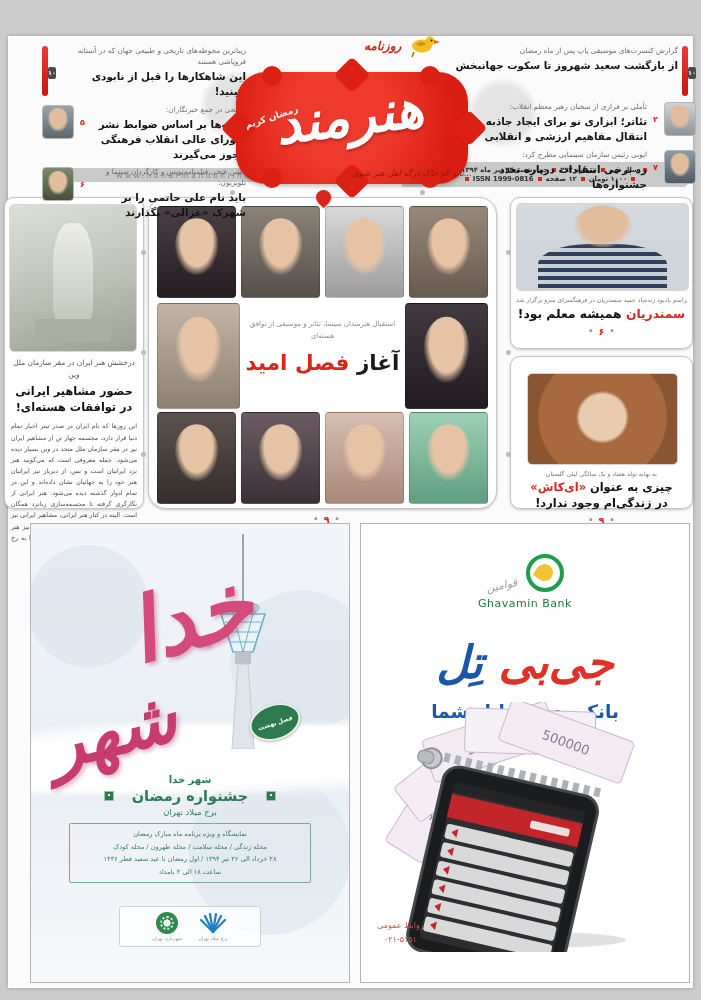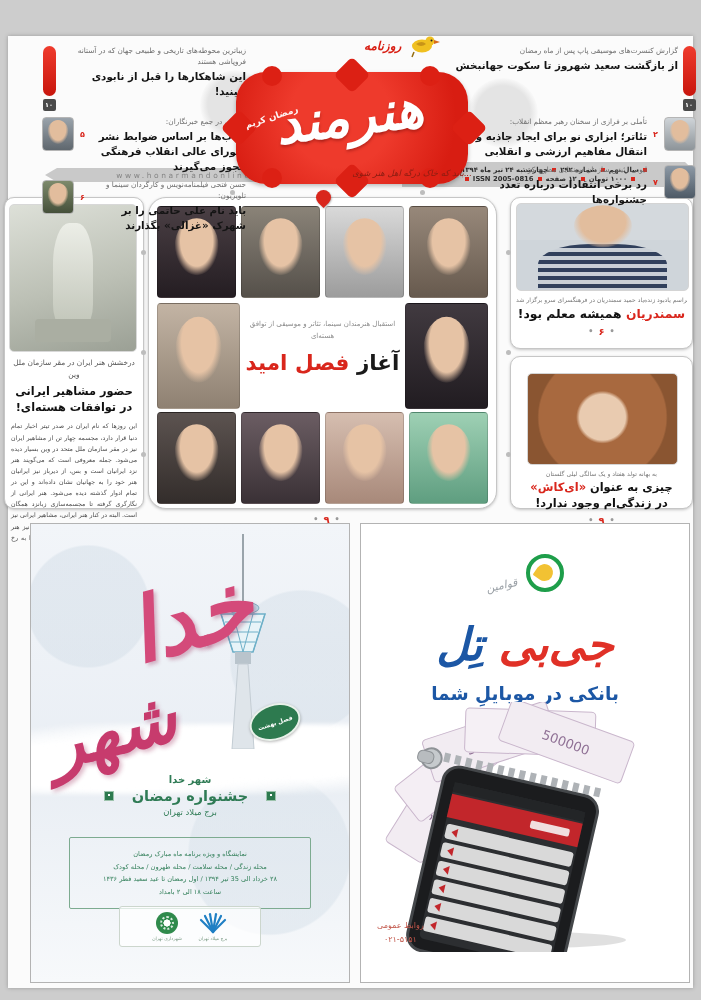--- a/index.html
+++ b/index.html
@@ -4,21 +4,21 @@
 <style>
   html,body{margin:0;padding:0;}
   .canvas{position:relative;width:701px;height:1000px;background:#cdcdcd;font-family:"DejaVu Sans",sans-serif;overflow:hidden;}
   .page{position:absolute;left:8px;top:36px;width:685px;height:952px;background:#fbfbfb;box-shadow:0 0 4px rgba(0,0,0,.25);}
   .rtl{direction:rtl;text-align:right;}
   
   .hl-block{position:absolute;display:flex;flex-direction:column;gap:6px;z-index:4;}
   .hl-left{left:42px;top:46px;width:204px;}
   .hl-right{left:450px;top:46px;width:246px;}
   .hl-item{display:flex;align-items:flex-start;gap:4px;}
-  .barcol{display:flex;flex-direction:column;align-items:center;width:14px;flex:none;}
+  .barcol{display:flex;flex-direction:row;align-items:center;width:14px;flex:none;}
   .redbar{width:13px;height:50px;background:linear-gradient(180deg,#ef3b2d,#c8160d);border-radius:7px;}
   .badge{width:13px;height:12px;margin-top:3px;background:#4a4a4a;border-radius:2px;color:#fff;font-size:6.5px;line-height:12px;text-align:center;font-weight:bold;}
   .thumb{width:30px;height:32px;flex:none;border:1px solid #b5b5b5;border-radius:4px;position:relative;overflow:hidden;}
   .thumb::before{content:'';position:absolute;left:50%;top:45%;width:70%;height:75%;transform:translate(-50%,-50%);border-radius:50%;background:radial-gradient(ellipse at 50% 40%,#e2bd9d 0 52%,rgba(226,189,157,0) 72%);}
   .t1{background:linear-gradient(180deg,#9aa3ab,#5f676e);}
   .t2{background:linear-gradient(180deg,#7d8a6c,#45503a);}
   .t3{background:linear-gradient(180deg,#cfd4d8,#8d9499);}
   .t4{background:linear-gradient(180deg,#8d99a5,#4e5a66);}
   .hl-text{flex:1;direction:rtl;text-align:right;}
   .hl-kicker{font-size:7.3px;color:#6d6d6d;line-height:1.5;}
@@ -105,21 +105,21 @@
   .callig{position:absolute;left:10px;top:48px;width:240px;height:240px;}
   .k1{position:absolute;right:28px;top:-6px;font-size:88px;font-weight:bold;font-style:italic;color:#d44a7a;transform:rotate(-16deg);text-shadow:2px 3px 4px rgba(150,30,80,.3);}
   .k2{position:absolute;left:6px;top:118px;font-size:70px;font-weight:bold;font-style:italic;color:#c73b6d;transform:rotate(-14deg);text-shadow:2px 3px 4px rgba(150,30,80,.3);}
   .oval-badge{position:absolute;left:208px;top:132px;width:48px;height:32px;background:#2d7a4f;border:2px solid #e9f1ea;border-radius:50%;transform:rotate(-18deg);color:#fff;font-size:6px;font-weight:bold;display:flex;align-items:center;justify-content:center;text-align:center;direction:rtl;box-shadow:0 1px 3px rgba(0,0,0,.3);}
   .greenblock{position:absolute;left:38px;right:38px;top:250px;text-align:center;color:#2f7b55;direction:rtl;}
   .g1{font-size:10px;font-weight:bold;letter-spacing:4px;}
   .g2{display:flex;align-items:center;justify-content:center;gap:18px;margin-top:3px;font-size:14.5px;font-weight:bold;letter-spacing:2px;}
   .gsq{width:8px;height:8px;background:#2d7a4f;border:1px solid #9cc3ac;flex:none;}
   .gsq::before{content:'';display:block;width:2px;height:2px;background:#fff;margin:2px auto;}
   .g3{font-size:8.5px;margin-top:3px;letter-spacing:2px;}
-  .ginfo{border:1px solid #7dab90;border-radius:2px;margin-top:20px;padding:10px 6px;font-size:6.6px;line-height:1.9;color:#35815c;}
+  .ginfo{border:1px solid #7dab90;border-radius:2px;margin-top:6px;padding:4px 6px;font-size:6.6px;line-height:1.9;color:#35815c;}
   .logos{position:absolute;left:88px;right:88px;top:382px;border:1px solid #ccd6cd;background:rgba(255,255,255,.75);border-radius:3px;display:flex;align-items:center;justify-content:center;gap:16px;padding:5px 4px;}
   .logo-cell{display:flex;flex-direction:column;align-items:center;gap:2px;}
   .muni{width:22px;height:22px;border-radius:50%;background:radial-gradient(circle,#ffffff 0 22%,#2f8a4c 24% 100%);position:relative;}
   .muni::after{content:'';position:absolute;inset:4px;border-radius:50%;border:2px dotted #d9ead f;border:2px dotted #d9eadf;}
   .logo-cap{font-size:4.6px;color:#7b9b85;}
   
   .ad-right{left:360px;top:523px;width:330px;height:460px;}
   .gb-top{margin-top:30px;text-align:center;}
   .gb-logorow{display:flex;align-items:flex-end;justify-content:center;gap:8px;}
   .gb-scribble{font-size:11px;font-style:italic;color:#9aa0a6;transform:rotate(-12deg);}
@@ -237,21 +237,21 @@
       <div class="sq"></div>
       <span>چهارشنبه ۲۴ تیر ماه ۱۳۹۴</span>
       <div class="sq"></div>
     </div>
     <div class="iline">
       <div class="sq"></div>
       <span>۱۰۰۰ تومان</span>
       <div class="sq"></div>
       <span>۱۲ صفحه</span>
       <div class="sq"></div>
-      <span>ISSN 2005-0816</span>
+      <span>ISSN 1999-0816</span>
       <div class="sq"></div>
     </div>
   </div>
 
   <div class="card card-left rtl">
     <div class="statue"></div>
     <div class="ls-kicker">درخشش هنر ایران در مقر سازمان ملل وین</div>
     <div class="ls-title">حضور مشاهیر ایرانی در توافقات هسته‌ای!</div>
     <div class="ls-body">این روزها که نام ایران در صدر تیتر اخبار تمام دنیا قرار دارد، مجسمه چهار تن از مشاهیر ایران نیز در مقر سازمان ملل متحد در وین بسیار دیده می‌شود. جمله معروفی است که می‌گویند هنر نزد ایرانیان است و بس، از دیرباز نیز ایرانیان هنر خود را به جهانیان نشان داده‌اند و این در تمام ادوار گذشته دیده می‌شود. هنر ایرانی از نگارگری گرفته تا مجسمه‌سازی زبانزد همگان است. البته در کنار هنر ایرانی، مشاهیر ایرانی نیز به‌نام هستند و سرآمد در جهان؛ این بار نیز هنر ایرانی به کمک رفته و مشاهیر ایرانی را به رخ همگان کشیده است...</div>
     <div class="pagenum">۹</div>
@@ -324,21 +324,21 @@
       <div class="g1">شهر خدا</div>
       <div class="g2">
         <div class="gsq"></div>
         <span>جشنواره رمضان</span>
         <div class="gsq"></div>
       </div>
       <div class="g3">برج میلاد تهران</div>
       <div class="ginfo">
         <div>نمایشگاه و ویژه برنامه ماه مبارک رمضان</div>
         <div>محله زندگی / محله سلامت / محله طهرون / محله کودک</div>
-        <div>۲۸ خرداد الی 35 تیر ۱۳۹۴ / اول رمضان تا عید سعید فطر ۱۴۳۶</div>
+        <div>۲۸ خرداد الی ۲۶ تیر ۱۳۹۴ / اول رمضان تا عید سعید فطر ۱۴۳۶</div>
         <div>ساعت ۱۸ الی ۲ بامداد</div>
       </div>
     </div>
     <div class="logos">
       <div class="logo-cell">
         <div class="muni"></div>
         <div class="logo-cap">شهرداری تهران</div>
       </div>
       <div class="logo-cell">
         <svg width="30" height="22" viewBox="0 0 30 22">
@@ -355,20 +355,21 @@
       </div>
     </div>
   </div>
 
   <div class="ad ad-right">
     <div class="gb-top">
       <div class="gb-logorow">
         <span class="gb-scribble">قوامین</span>
         <div class="gb-circle"></div>
       </div>
+      <div class="gb-brand">Ghavamin Bank</div>
     </div>
     <div class="gb-title"><span class="gb-red">جی‌بی</span> <span class="gb-blue">تِل</span></div>
     <div class="gb-sub">بانکی در موبایلِ شما</div>
     <div class="gb-url">WWW.GHBI.IR</div>
     <svg class="gb-illu" viewBox="0 0 330 250">
       <g>
         <g transform="rotate(-58 165 150)">
             <rect x="100" y="24" width="130" height="44" rx="4" fill="#f2ecf2" stroke="#c9b6cc"></rect>
             <text x="165" y="52" font-size="13" fill="#8e6f94" text-anchor="middle" font-family="DejaVu Sans">500000</text>
           </g>

